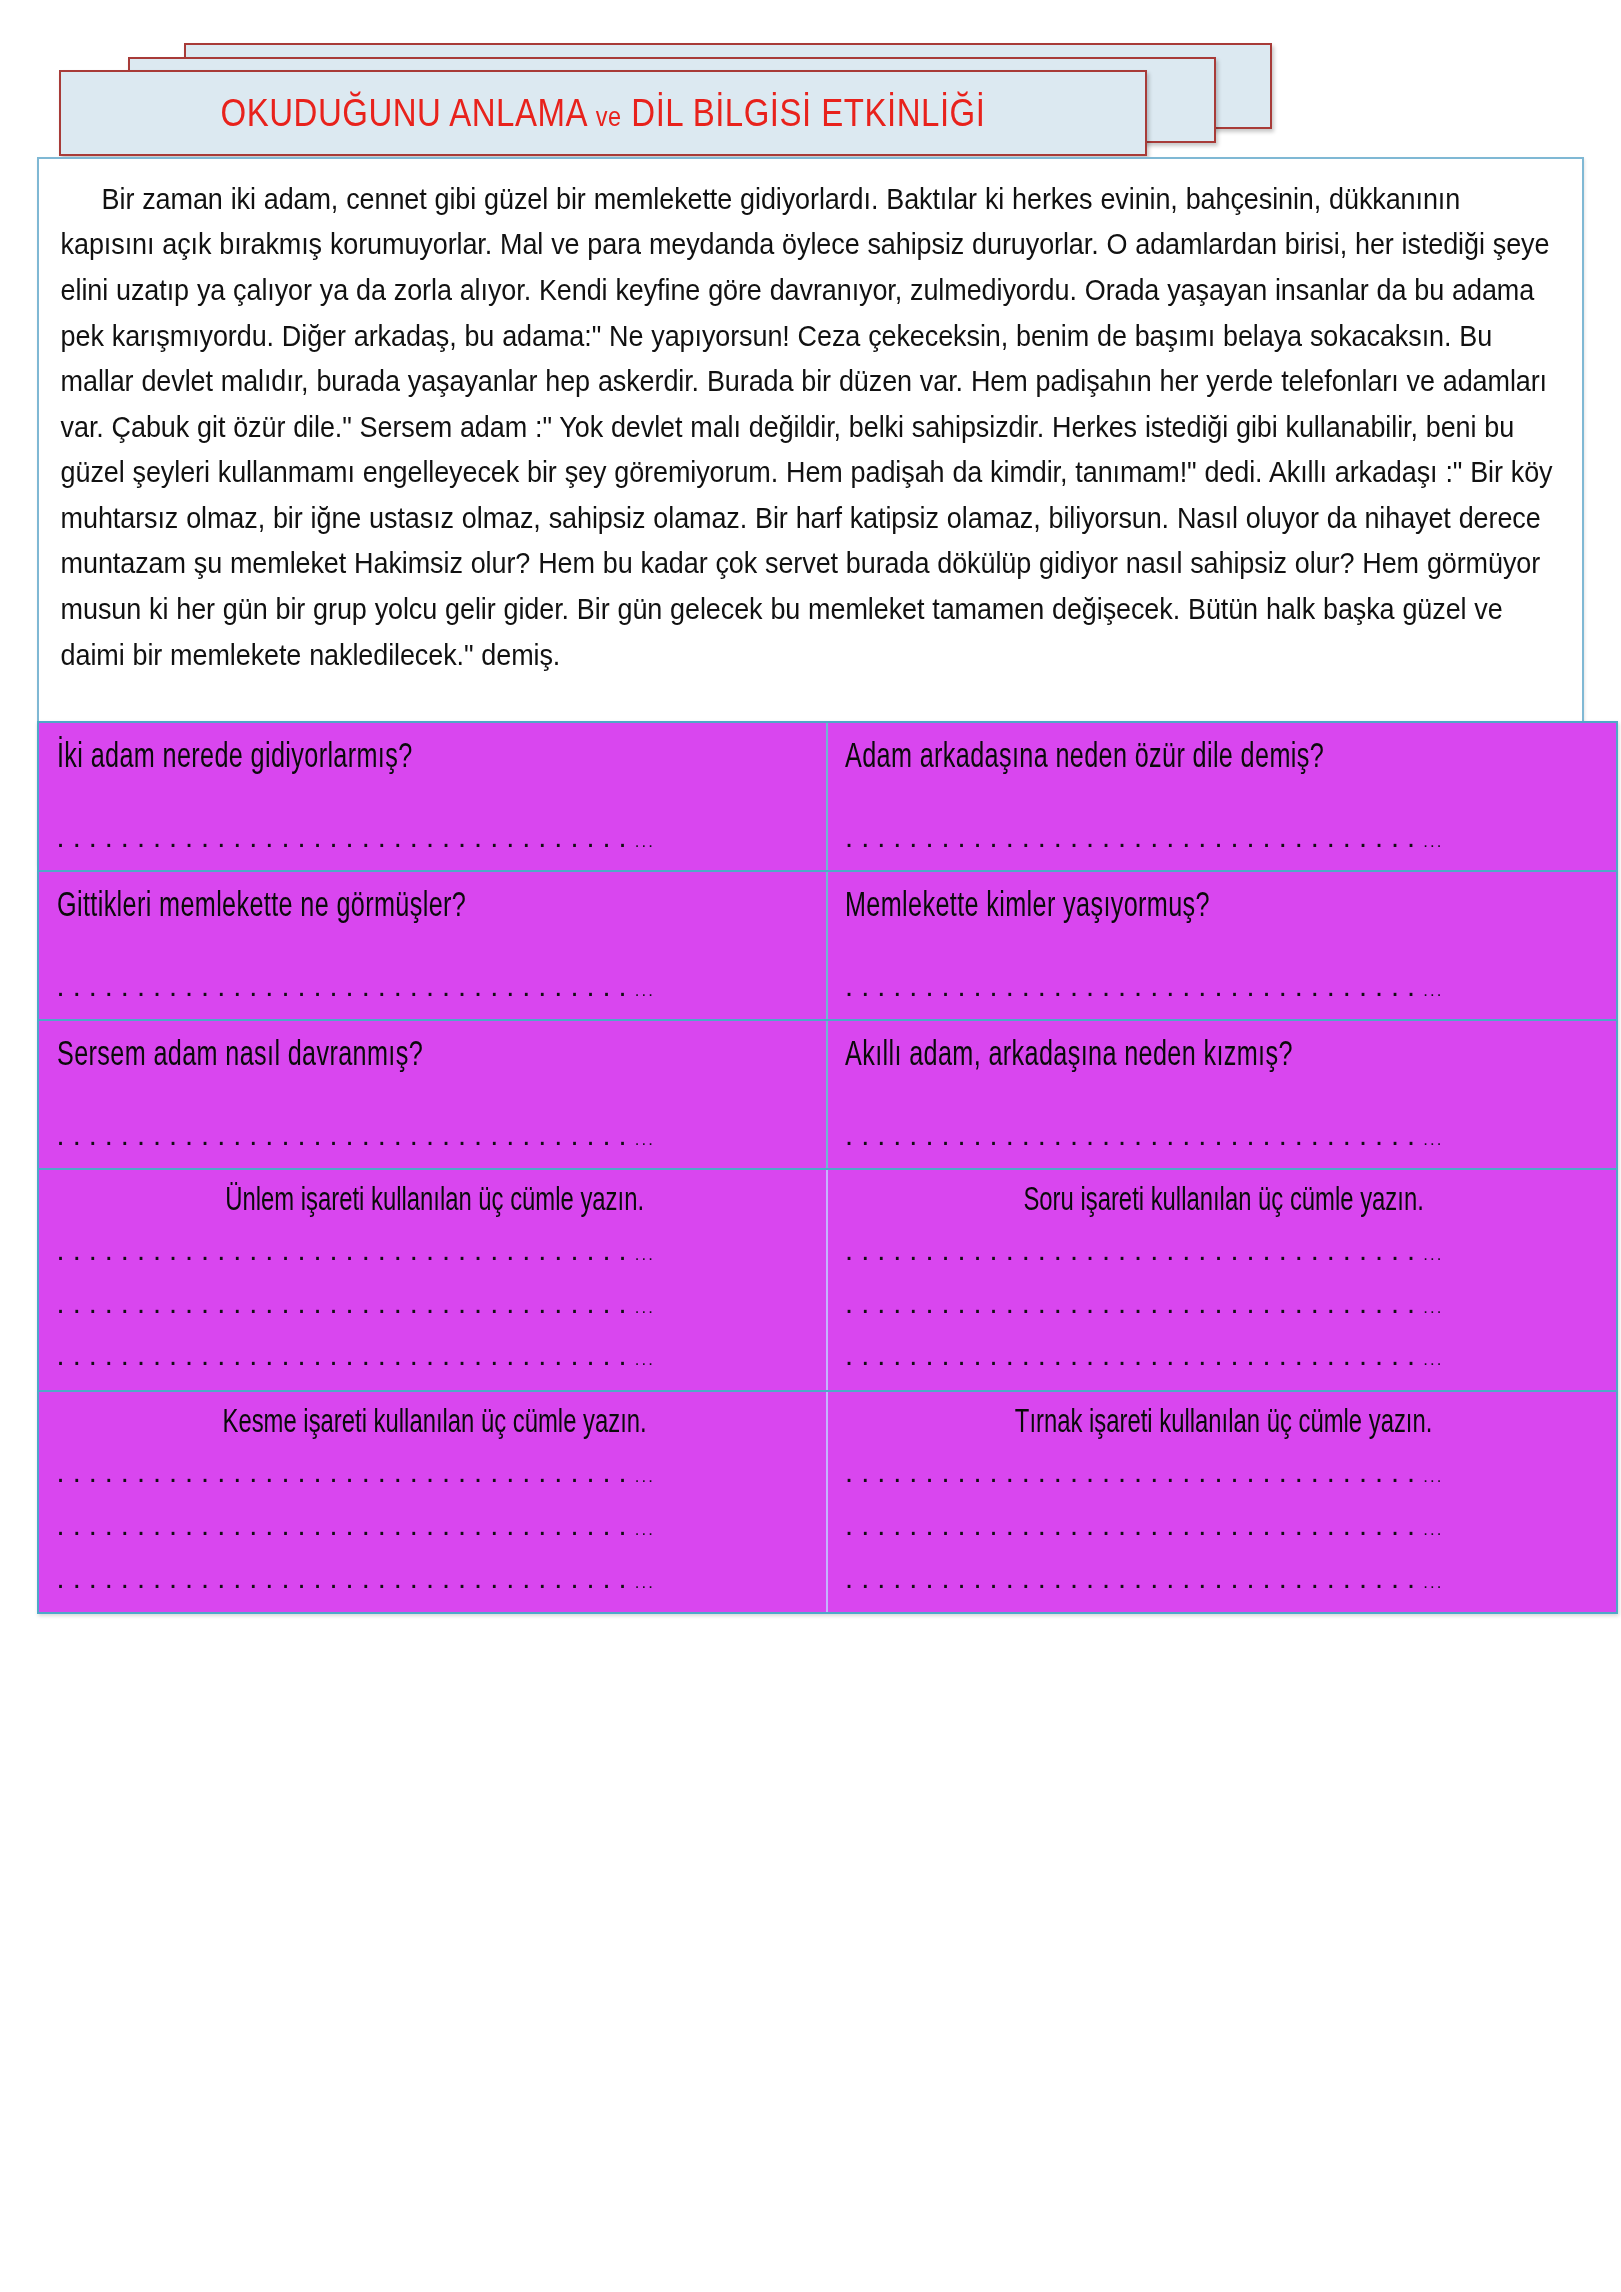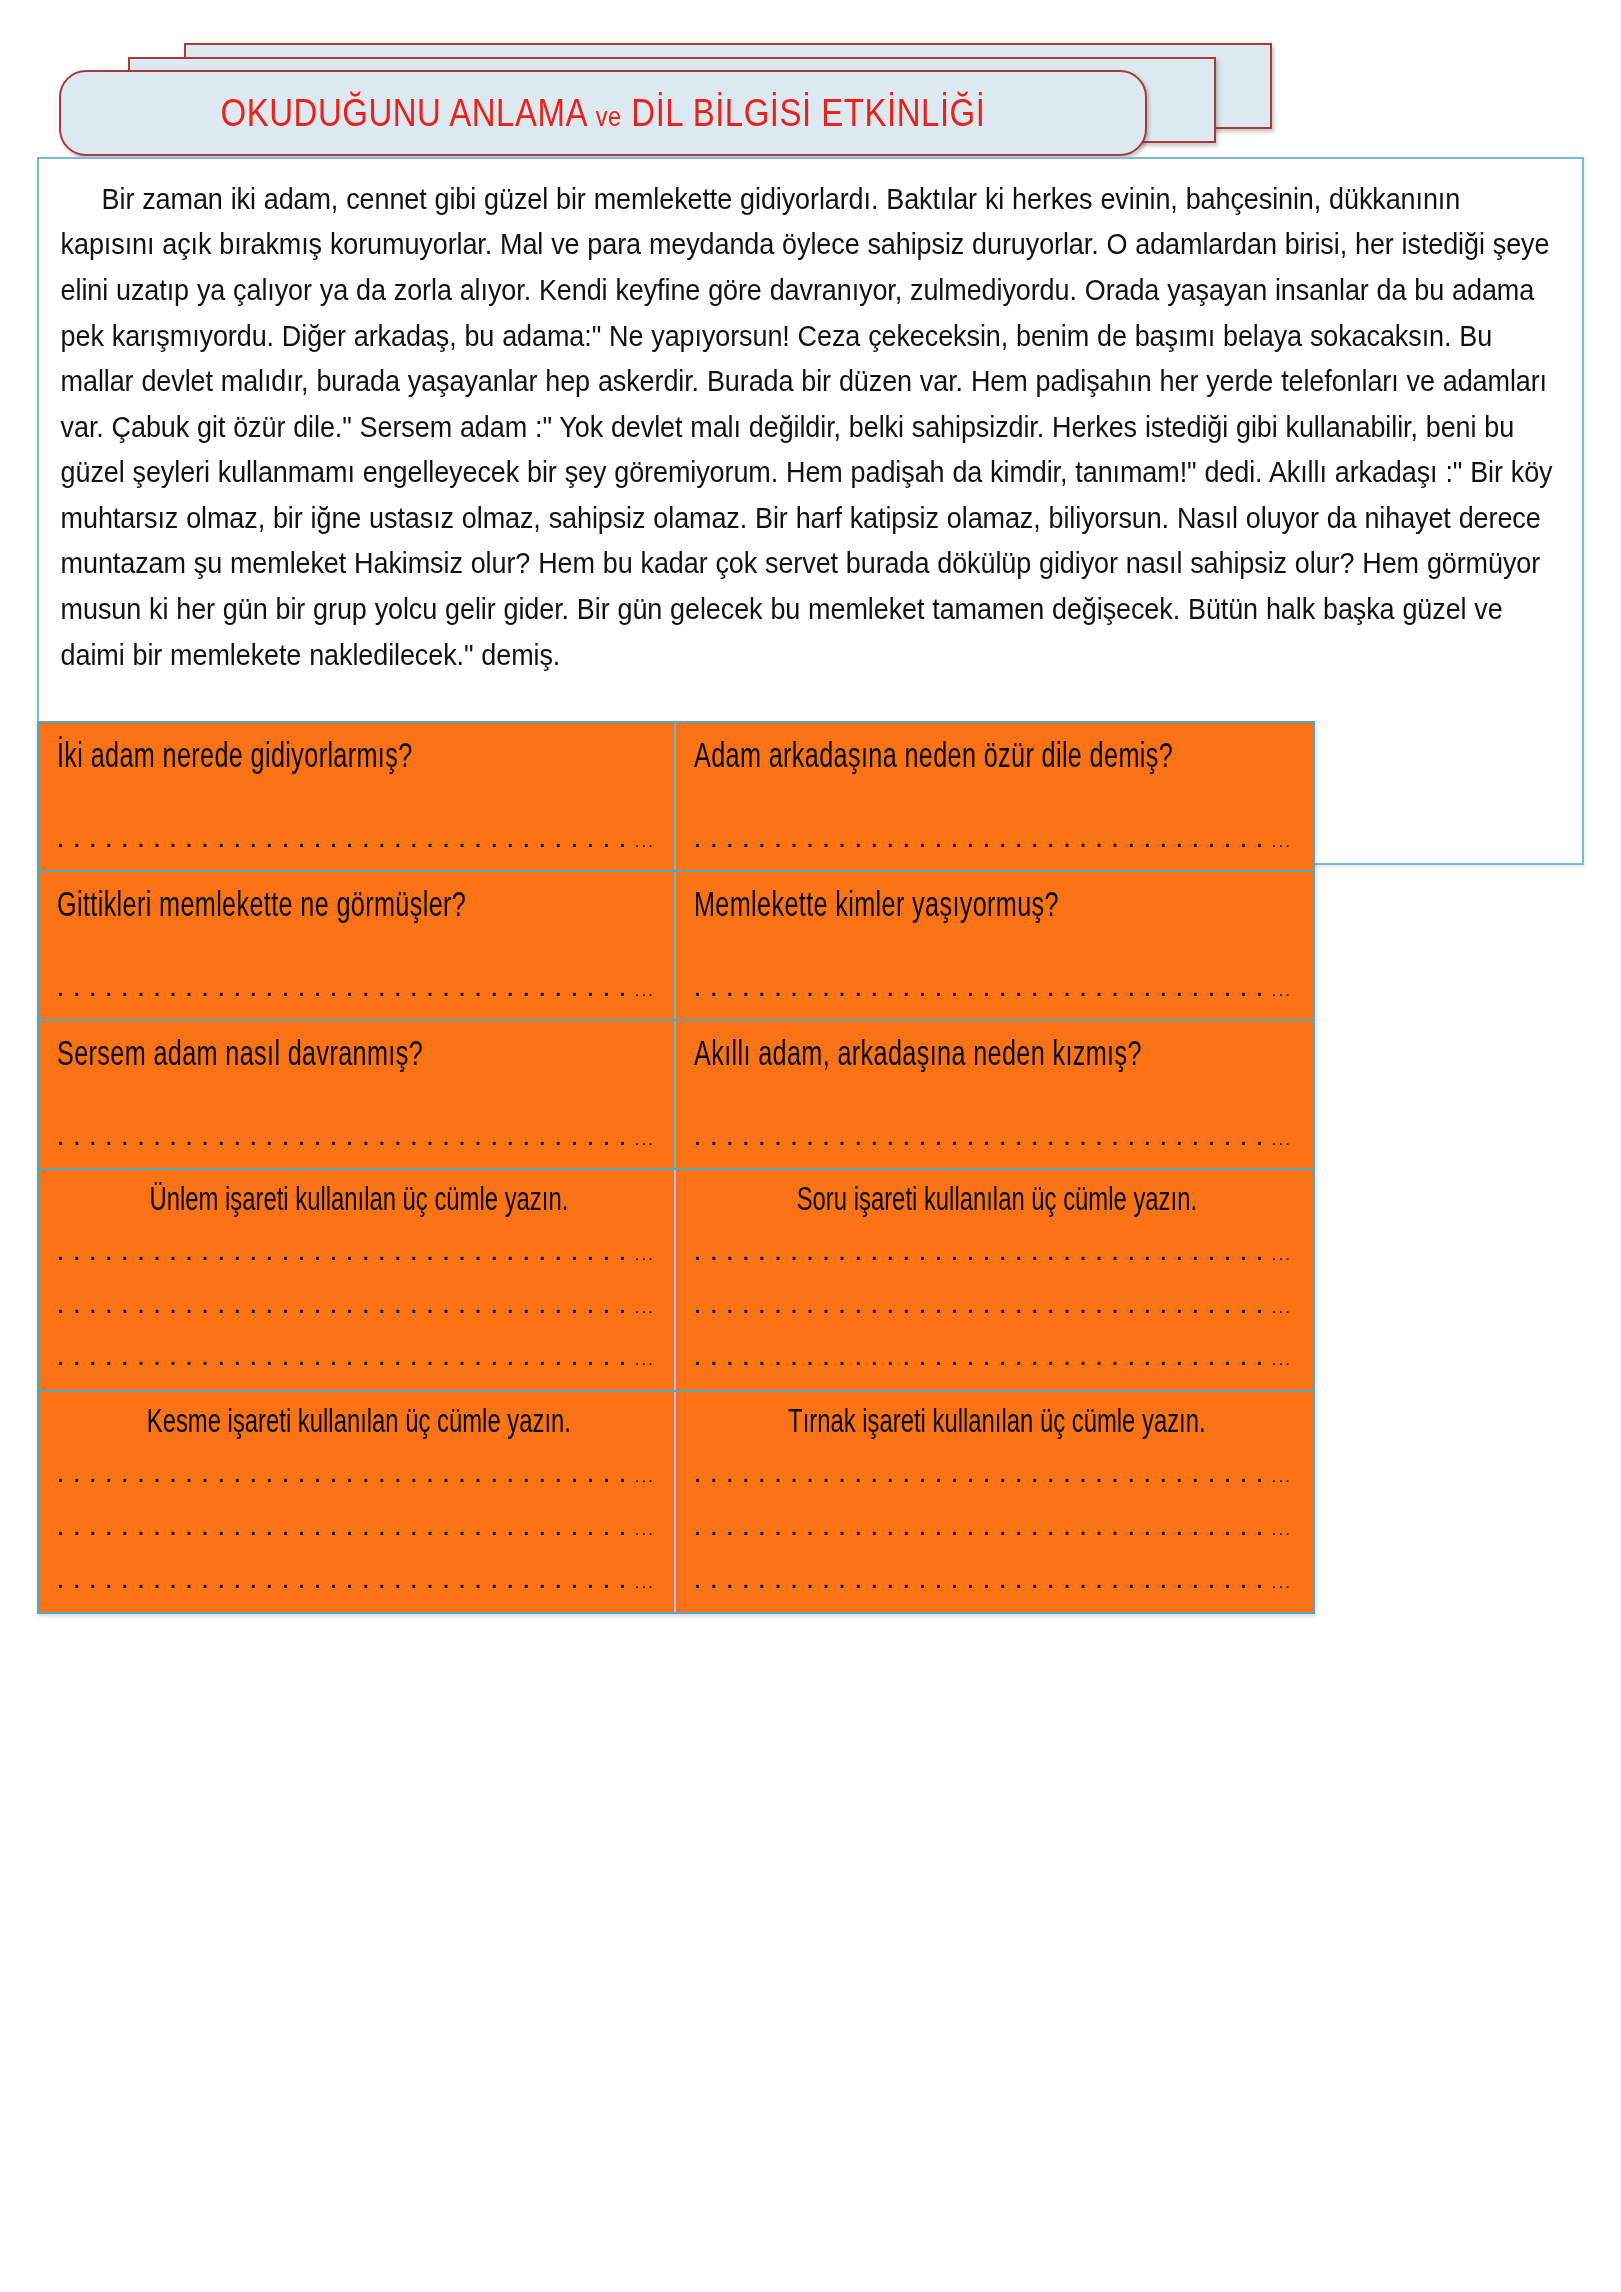--- a/index.html
+++ b/index.html
@@ -50,21 +50,20 @@
     height: 86px;
   }
   .hdr-card-front {
     left: 0px;
     top: 27.4px;
     width: 1088px;
     height: 86px;
     display: flex;
     align-items: center;
     justify-content: center;
-    border-radius: 27px;
   }
   .hdr-title {
     color: #e8221c;
     font-family: "Liberation Sans", sans-serif;
     font-size: 33px;
     font-weight: 400;
     letter-spacing: 0.5px;
     white-space: nowrap;
     transform: scaleY(1.18);
   }
@@ -97,25 +96,25 @@
     word-spacing: 0.5px;
     transform: scaleY(1.06);
     transform-origin: top left;
   }
 
   
   .qtable {
     position: absolute;
     left: 37px;
     top: 721px;
-    width: 1278px;
+    width: 1581px;
     box-sizing: border-box;
     border: 2px solid #4fa8c8;
     border-collapse: collapse;
-    background: #f97316;
+    background: #d946ef;
     box-shadow: 1px 2px 3.9px rgba(0,0,0,0.16);
   }
   .qrow {
     display: flex;
     border-bottom: 2px solid #4fa8c8;
   }
   .qrow:last-child { border-bottom: none; }
   .qcell {
     width: 50%;
     box-sizing: border-box;

